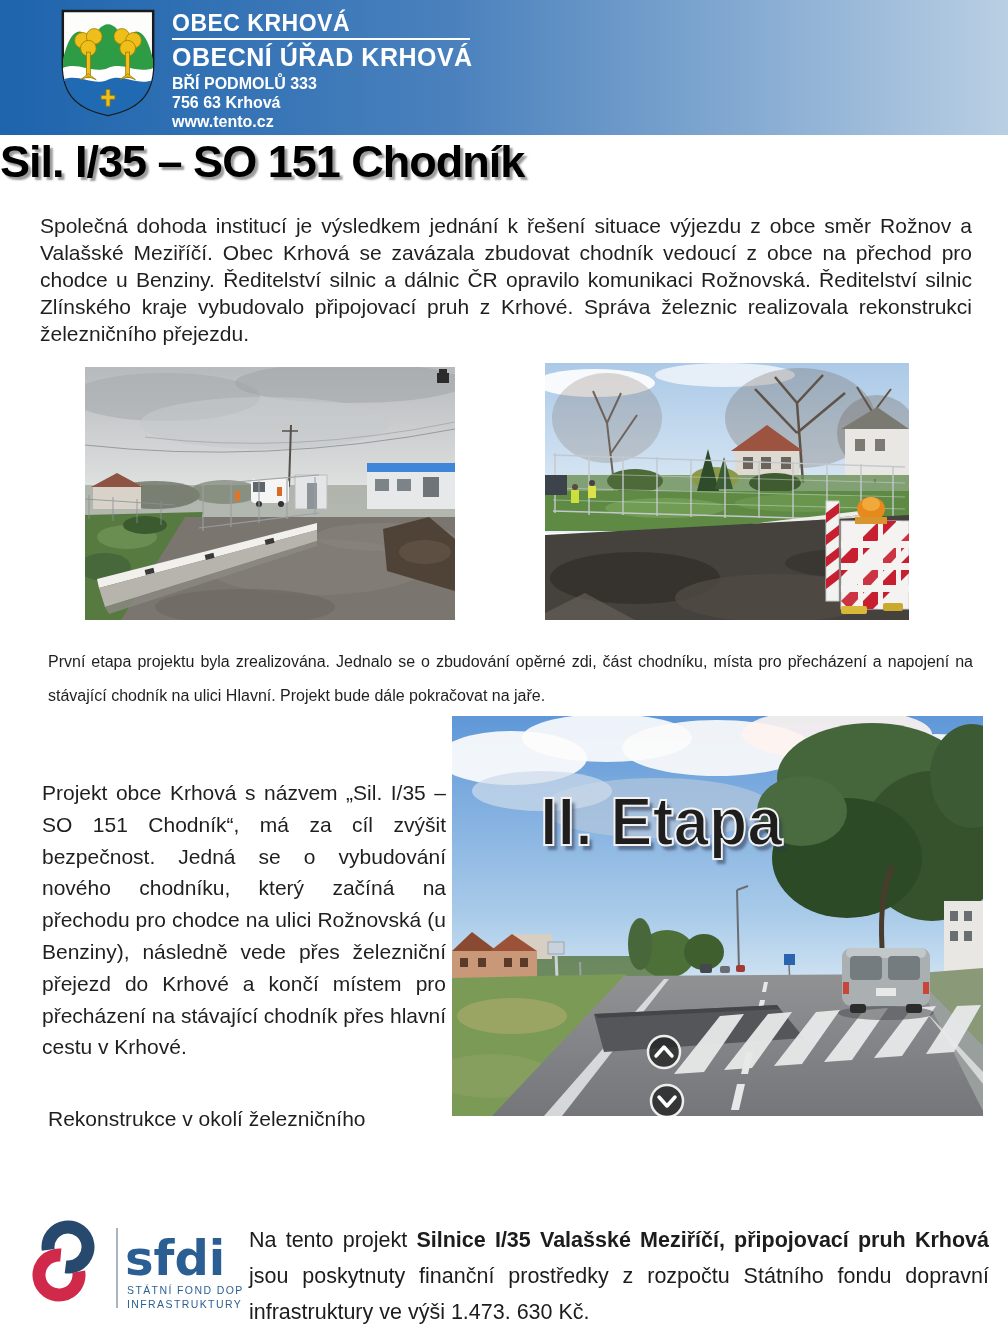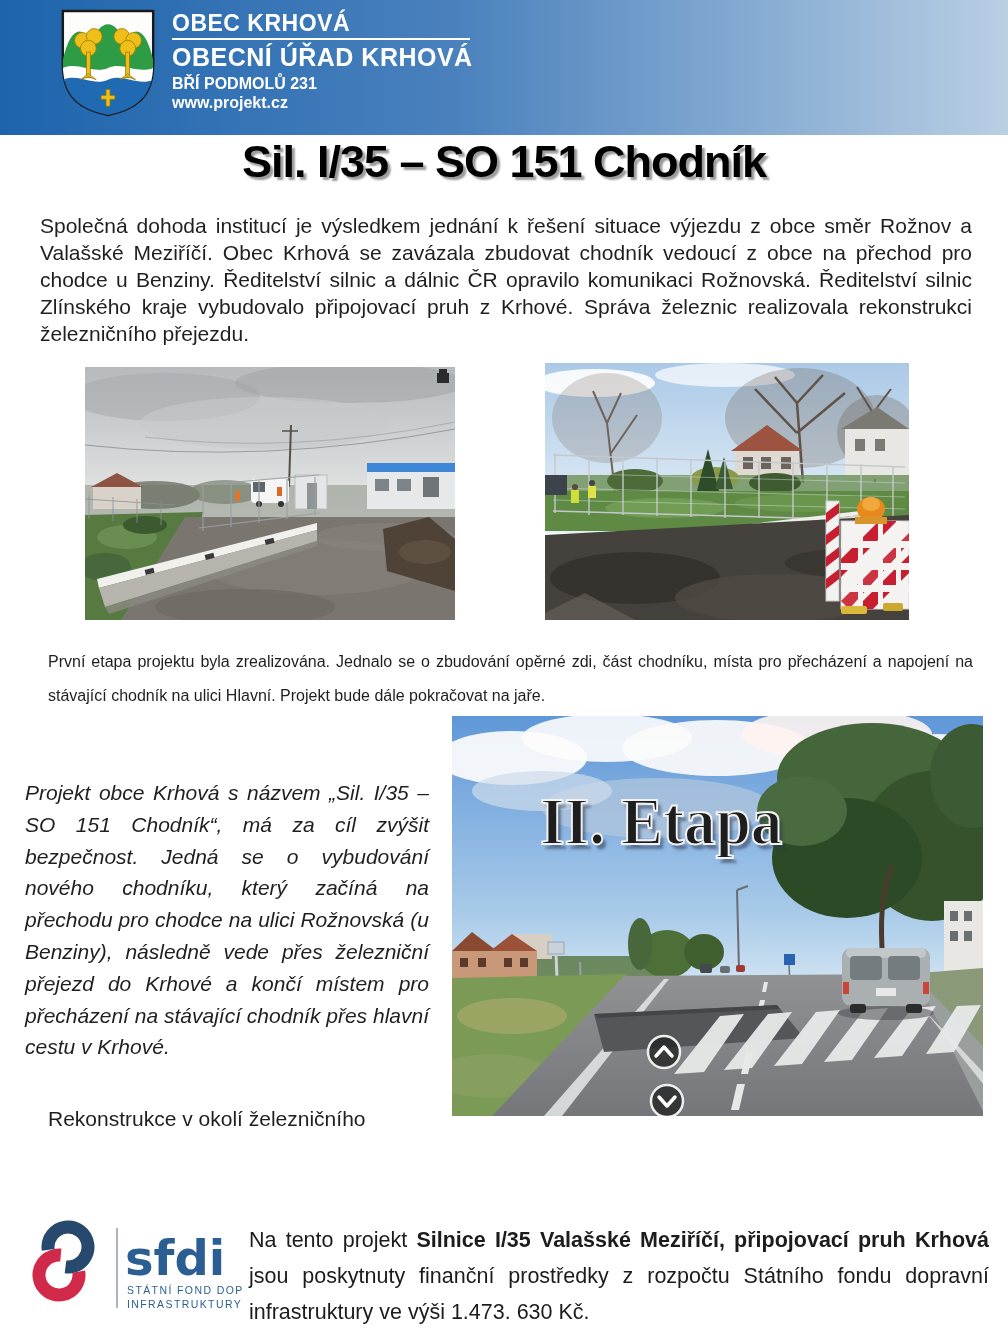--- a/index.html
+++ b/index.html
@@ -20,36 +20,36 @@
   .head-text{position:absolute;left:172px;top:10px;color:#ffffff;}
   .h-org{font-size:23px;font-weight:bold;letter-spacing:0.5px;line-height:26px;}
   .h-rule{width:298px;height:2px;background:#ffffff;margin:2px 0 3px 0;}
   .h-office{font-size:25px;font-weight:bold;letter-spacing:0.5px;line-height:28px;}
   .h-addr1{font-size:16px;font-weight:bold;margin-top:3px;line-height:19px;}
   .h-addr2{font-size:16px;font-weight:bold;line-height:19px;}
   .h-web{font-size:16px;font-weight:bold;line-height:19px;}
   
   .title{
     position:absolute;left:0;top:136px;width:1008px;
-    text-align:center;font-size:45px;font-weight:bold;color:#000000;
+    font-size:45px;font-weight:bold;color:#000000;
     letter-spacing:-1px;
     text-shadow:3px 3px 2px #9b9b9b;
     margin:0;
   }
   
   .para{position:absolute;margin:0;text-align:justify;color:#1f1f1f;}
   .p1{left:40px;top:212px;width:932px;font-size:21px;line-height:27px;}
   .p2{left:48px;top:645px;width:925px;font-size:16px;line-height:34px;}
-  .p3{left:25px;top:777px;width:404px;font-size:21px;line-height:31.8px;font-style:italic;}
+  .p3{left:42px;top:777px;width:404px;font-size:21px;line-height:31.8px;}
   .closing-l1{position:absolute;left:48px;top:1102px;width:400px;font-size:21px;line-height:33px;}
   .closing-rest{position:absolute;left:44px;top:1136px;width:936px;font-size:21px;line-height:35px;text-align:justify;}
   
   .photoA{position:absolute;left:85px;top:367px;width:370px;height:253px;}
   .photoB{position:absolute;left:545px;top:363px;width:364px;height:257px;}
-  .photoC-wrap{position:absolute;left:452px;top:716px;width:531px;height:496px;font-family:Liberation Serif, serif;}
+  .photoC-wrap{position:absolute;left:452px;top:716px;width:531px;height:496px;}
   .photoC-wrap svg{position:absolute;left:0;top:0;}
   .etapa{
     position:absolute;left:88px;top:66px;
     font-size:68px;font-weight:bold;color:#1e1e1e;
     letter-spacing:0px;transform:scaleX(0.93);transform-origin:left center;
     -webkit-text-stroke:2px #f2f2f2;
     text-shadow:4px 5px 3px rgba(45,55,80,0.55);
     white-space:nowrap;
   }
   
@@ -87,22 +87,23 @@
           <path d="M22,74 L30,68 L38,74 L30,71 Z"></path>
           <path d="M62,74 L70,68 L78,74 L70,71 Z"></path>
           <path d="M48,84 h4 v6 h5 v4 h-5 v7 h-4 v-7 h-5 v-4 h5 Z"></path>
         </g>
       </g>
     </svg>
     <div class="head-text">
       <div class="h-org">OBEC KRHOVÁ</div>
       <div class="h-rule"></div>
       <div class="h-office">OBECNÍ ÚŘAD KRHOVÁ</div>
-      <div class="h-addr1">BŘÍ PODMOLŮ 231</div>
-      <div class="h-web">www.projekt.cz</div>
+      <div class="h-addr1">BŘÍ PODMOLŮ 333</div>
+      <div class="h-addr2">756 63 Krhová</div>
+      <div class="h-web">www.tento.cz</div>
     </div>
   </header>
 
   <h1 class="title">Sil. I/35 – SO 151 Chodník</h1>
 
   <p class="para p1">Společná dohoda institucí je výsledkem jednání k řešení situace výjezdu z obce směr Rožnov a Valašské Meziříčí. Obec Krhová se zavázala zbudovat chodník vedoucí z obce na přechod pro chodce u Benziny. Ředitelství silnic a dálnic ČR opravilo komunikaci Rožnovská. Ředitelství silnic Zlínského kraje vybudovalo připojovací pruh z Krhové. Správa železnic realizovala rekonstrukci železničního přejezdu.</p>
 
   <svg class="photoA" viewBox="0 0 370 253" preserveAspectRatio="none">
     <defs>
       <linearGradient id="skyA" x1="0" y1="0" x2="0" y2="1">

